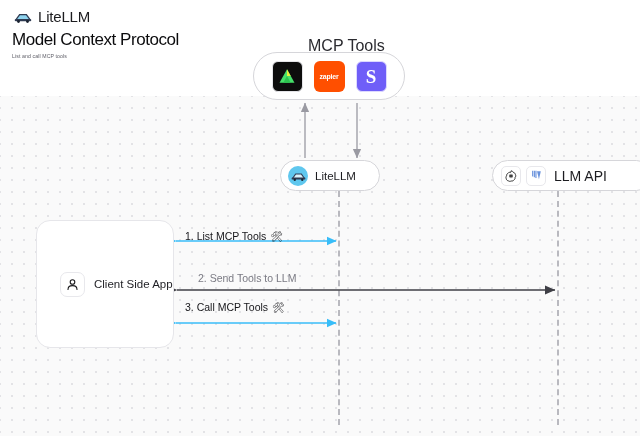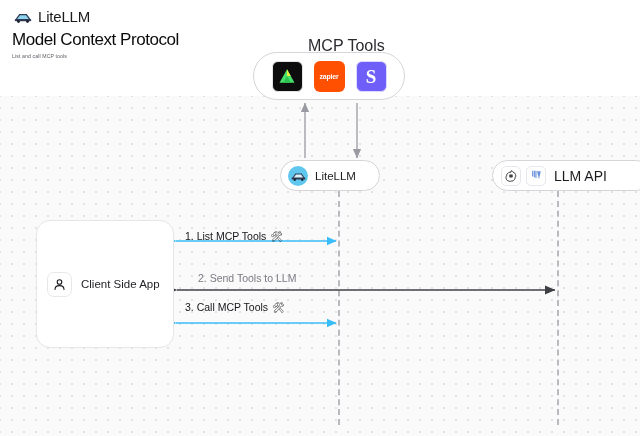--- a/index.html
+++ b/index.html
@@ -163,21 +163,21 @@
     margin-left: 3px;
   }
 
   
   #node-client {
     left: 36px; top: 220px;
     width: 138px; height: 128px;
     border-radius: 14px;
     border: 1px solid #e6e6ea;
     justify-content: flex-start;
-    padding-left: 10px;
+    padding-left: 23px;
     gap: 9px;
   }
   #client-icon {
     width: 25px; height: 25px;
     border-radius: 7px;
     background: #ffffff;
     border: 1px solid #e8e8ec;
     display: flex;
     align-items: center;
     justify-content: center;

